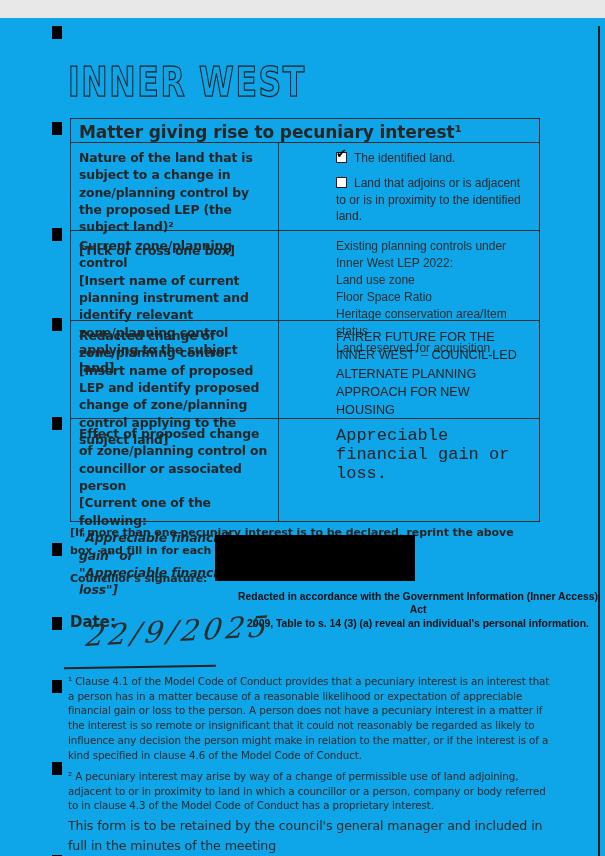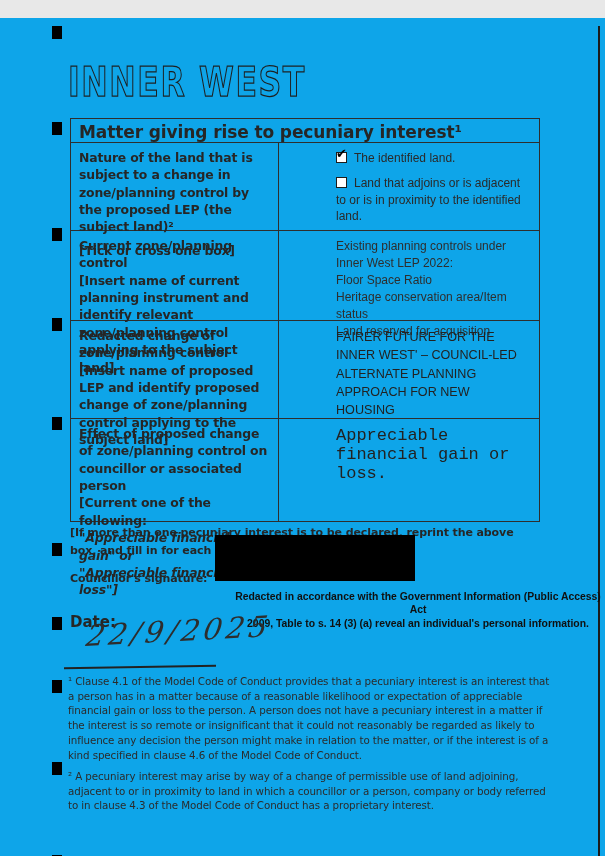--- a/index.html
+++ b/index.html
@@ -132,20 +132,21 @@
     </div>
 
     <div class="t-row r2">
       <div class="t-left">
         <div>Current zone/planning control</div>
         <div class="bracket-note">[Insert name of current planning instrument and identify relevant zone/planning control applying to the subject land]</div>
       </div>
       <div class="t-right">
         <div class="plain-lines">
           <div>Existing planning controls under Inner West LEP 2022:</div>
+          <div>Land use zone</div>
           <div>Floor Space Ratio</div>
           <div>Heritage conservation area/Item status</div>
           <div>Land reserved for acquisition</div>
         </div>
       </div>
     </div>
 
     <div class="t-row r3">
       <div class="t-left">
         <div>Redacted change of zone/planning control</div>
@@ -168,25 +169,26 @@
       </div>
     </div>
 
   </div>
 
   <div class="below-note">[If more than one pecuniary interest is to be declared, reprint the above box, and fill in for each additional interest.]</div>
 
   <div class="redaction-box"></div>
   <div class="sig-label">Councillor's signature:</div>
   <div class="redaction-note">
-    <div>Redacted in accordance with the Government Information (Public Access) Act</div>
+    <div>Redacted in accordance with the Government Information (Inner Access) Act</div>
     <div>2009, Table to s. 14 (3) (a) reveal an individual's personal information.</div>
   </div>
 
   <div class="date-label">Date:</div>
   <div class="handwriting">22/9/2025</div>
   <div class="date-underline"></div>
 
   <div class="footnote fn1">¹ Clause 4.1 of the Model Code of Conduct provides that a pecuniary interest is an interest that a person has in a matter because of a reasonable likelihood or expectation of appreciable financial gain or loss to the person. A person does not have a pecuniary interest in a matter if the interest is so remote or insignificant that it could not reasonably be regarded as likely to influence any decision the person might make in relation to the matter, or if the interest is of a kind specified in clause 4.6 of the Model Code of Conduct.</div>
   <div class="footnote fn2">² A pecuniary interest may arise by way of a change of permissible use of land adjoining, adjacent to or in proximity to land in which a councillor or a person, company or body referred to in clause 4.3 of the Model Code of Conduct has a proprietary interest.</div>
 
+  <div class="closing">This form is to be retained by the council's general manager and included in full in the minutes of the meeting</div>
 
 </div>
 
 </body></html>

